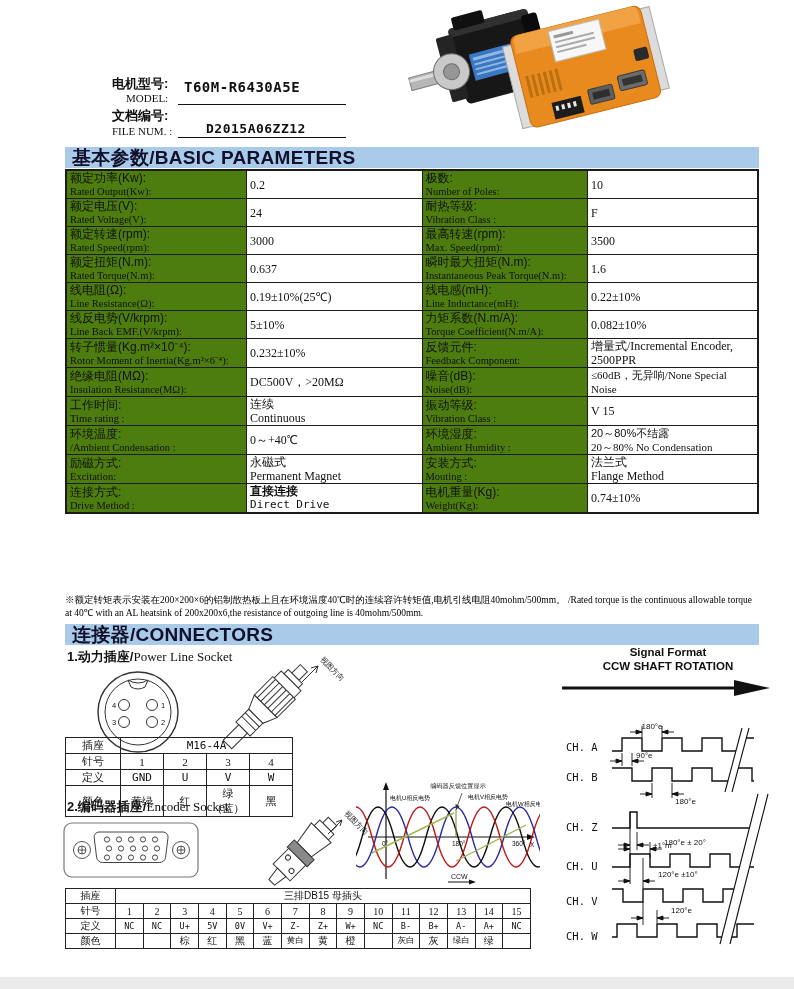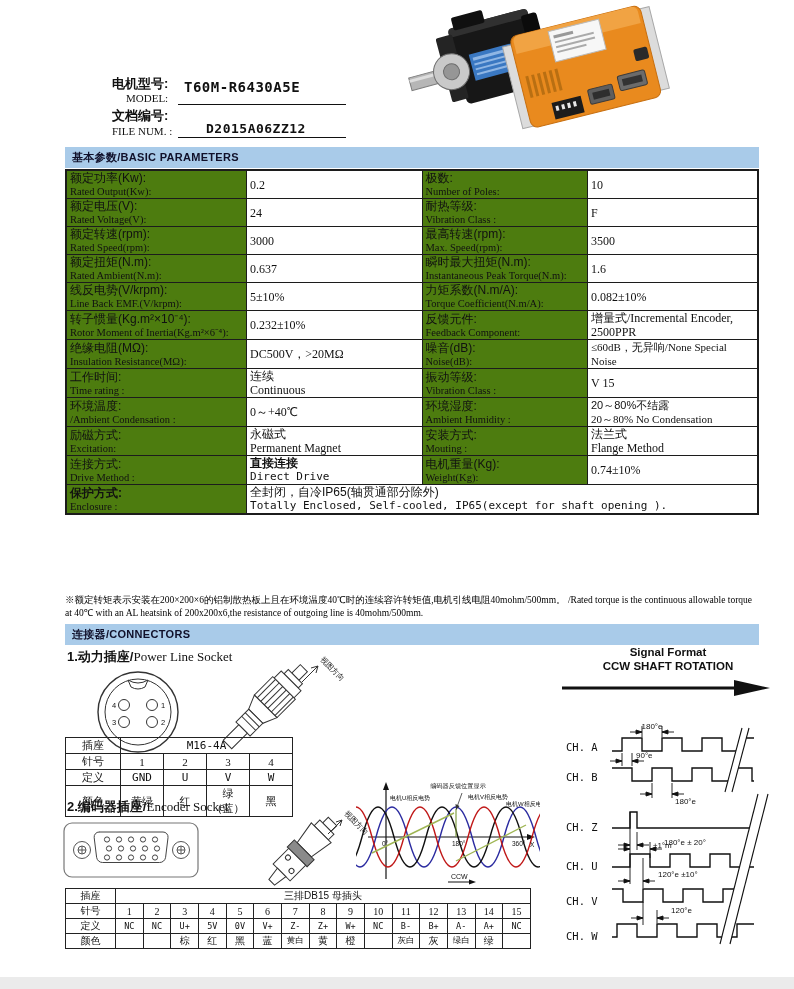--- a/index.html
+++ b/index.html
@@ -1,20 +1,20 @@
 <!DOCTYPE html>
 <html><head>
 <meta charset="utf-8">
 <style>
   html,body{margin:0;padding:0;background:#fff;}
   .page{position:relative;width:794px;height:989px;background:#ffffff;overflow:hidden;
         font-family:"Liberation Sans",sans-serif;color:#111;}
   .abs{position:absolute;}
   .bar{background:#a9cbe9;height:21px;line-height:21px;padding-left:7px;
-       font-weight:bold;font-size:11px;color:#10102a;letter-spacing:.3px;box-sizing:border-box;}
+       font-weight:bold;font-size:19px;color:#10102a;letter-spacing:.3px;box-sizing:border-box;}
   
   .h-cn{font-weight:bold;font-size:13px;}
   .h-en{font-family:"Liberation Serif",serif;font-size:11px;}
   .h-val{font-family:"DejaVu Sans Mono",monospace;font-weight:bold;font-size:14px;letter-spacing:.5px;}
   .uline{border-bottom:1.6px solid #111;}
   
   table.main{border-collapse:collapse;table-layout:fixed;width:694px;border:2px solid #1c1c1c;}
   table.main td{border:1px solid #1c1c1c;padding:0 3px;overflow:hidden;vertical-align:middle;}
   table.main tr{height:28px;}
   td.lbl{background:#4d7c0f;}
@@ -161,31 +161,47 @@
             <div class="cn">最高转速(rpm):</div>
             <div class="en">Max. Speed(rpm):</div>
           </td>
       <td class="val">
             <div class="ln">3500</div>
           </td>
     </tr>
     <tr>
       <td class="lbl">
             <div class="cn">额定扭矩(N.m):</div>
-            <div class="en">Rated Ambient(N.m):</div>
+            <div class="en">Rated Torque(N.m):</div>
           </td>
       <td class="val">
             <div class="ln">0.637</div>
           </td>
       <td class="lbl">
             <div class="cn">瞬时最大扭矩(N.m):</div>
             <div class="en">Instantaneous Peak Torque(N.m):</div>
           </td>
       <td class="val">
             <div class="ln">1.6</div>
+          </td>
+    </tr>
+    <tr>
+      <td class="lbl">
+            <div class="cn">线电阻(Ω):</div>
+            <div class="en">Line Resistance(Ω):</div>
+          </td>
+      <td class="val">
+            <div class="ln">0.19±10%(25℃)</div>
+          </td>
+      <td class="lbl">
+            <div class="cn">线电感(mH):</div>
+            <div class="en">Line Inductance(mH):</div>
+          </td>
+      <td class="val">
+            <div class="ln">0.22±10%</div>
           </td>
     </tr>
     <tr>
       <td class="lbl">
             <div class="cn">线反电势(V/krpm):</div>
             <div class="en">Line Back EMF.(V/krpm):</div>
           </td>
       <td class="val">
             <div class="ln">5±10%</div>
           </td>
@@ -290,30 +306,20 @@
       <td class="val">
             <div class="ln sansv" style="font-weight:bold">直接连接</div>
             <div class="ln mono">Direct Drive</div>
           </td>
       <td class="lbl">
             <div class="cn">电机重量(Kg):</div>
             <div class="en">Weight(Kg):</div>
           </td>
       <td class="val">
             <div class="ln">0.74±10%</div>
-          </td>
-    </tr>
-    <tr>
-      <td class="lbl">
-            <div class="cn" style="font-weight:bold">保护方式:</div>
-            <div class="en">Enclosure :</div>
-          </td>
-      <td class="val" colspan="3">
-            <div class="ln sansv">全封闭，自冷IP65(轴贯通部分除外)</div>
-            <div class="ln mono">Totally Enclosed, Self-cooled, IP65(except for shaft opening ).</div>
           </td>
     </tr>
   </tbody>
     </table>
 
   <div class="abs footnote" style="left:65px;top:594px">※额定转矩表示安装在200×200×6的铝制散热板上且在环境温度40℃时的连续容许转矩值,电机引线电阻40mohm/500mm。 /Rated torque is the continuous allowable torque at 40℃ with an AL heatsink of 200x200x6,the resistance of outgoing line is 40mohm/500mm.</div>
 
   <div class="abs bar" style="left:65px;top:624px;width:694px">连接器/CONNECTORS</div>
 
   <div class="abs subtitle" style="left:67px;top:648px"><span>1.动力插座/</span><span class="st-en">Power Line Socket</span></div>

